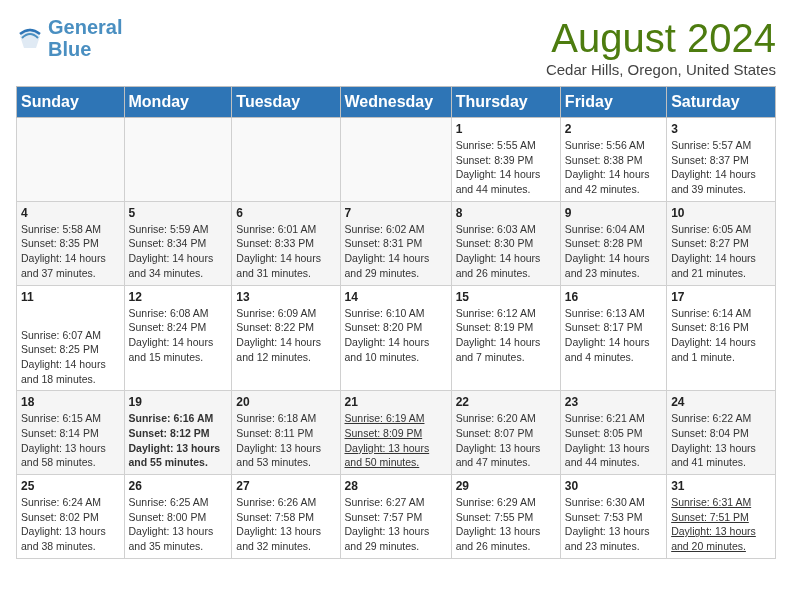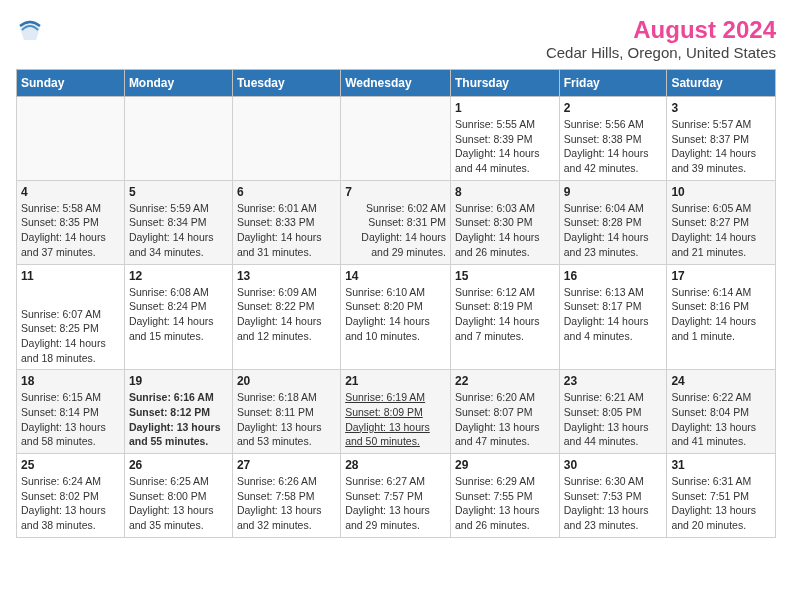--- a/index.html
+++ b/index.html
@@ -31,39 +31,39 @@
     }
     .logo-icon {
       width: 28px;
       height: 28px;
       margin-right: 4px;
     }
     .title-area {
       text-align: right;
     }
     .main-title {
-      font-size: 24px;
-      font-weight: bold;
-      color: #ec4899;
+      font-size: 40px;
+      font-weight: normal;
+      color: #4d7c0f;
     }
     .subtitle {
       font-size: 15px;
       color: #444;
     }
     table {
       width: 100%;
       border-collapse: collapse;
       font-size: 11px;
     }
     thead tr th {
       background: #2e75b6;
       color: #fff;
       padding: 6px 4px;
       text-align: left;
-      font-size: 12px;
+      font-size: 16px;
       font-weight: bold;
       border: 1px solid #c0c0c0;
     }
     tbody tr td {
       vertical-align: top;
       padding: 4px;
       border: 1px solid #d0d0d0;
       min-height: 80px;
       font-size: 10.5px;
       color: #222;
@@ -91,20 +91,26 @@
 <body>
 
 <div class="header-area">
   <div class="logo-area">
     <svg class="logo-icon" viewBox="0 0 28 28">
       <rect x="0" y="0" width="28" height="28" fill="white"></rect>
       <polygon points="14,4 24,12 20,24 8,24 4,12" fill="#2e75b6" opacity="0.15"></polygon>
       <path d="M4 10 Q14 2 24 10" stroke="#2e75b6" stroke-width="2.5" fill="none"></path>
       <path d="M6 14 Q14 6 22 14" stroke="#4a8fc1" stroke-width="2" fill="none"></path>
     </svg>
+    <div>
+      <div class="logo-text">
+        <span>General</span><br>
+        <span style="color:#4a8fc1">Blue</span>
+      </div>
+    </div>
   </div>
   <div class="title-area">
     <div class="main-title">August 2024</div>
     <div class="subtitle">Cedar Hills, Oregon, United States</div>
   </div>
 </div>
 
 <table>
   <thead>
     <tr>
@@ -156,21 +162,21 @@
 Daylight: 14 hours and 34 minutes.</div>
         </td>
         <td>
           <span class="day-number">6</span>
           <div class="day-info" style="white-space: pre-line;">Sunrise: 6:01 AM
 Sunset: 8:33 PM
 Daylight: 14 hours and 31 minutes.</div>
         </td>
         <td>
           <span class="day-number">7</span>
-          <div class="day-info" style="white-space: pre-line; text-align: right;">Sunrise: 6:02 AM
+          <div class="day-info" style="white-space: pre-line;">Sunrise: 6:02 AM
 Sunset: 8:31 PM
 Daylight: 14 hours and 29 minutes.</div>
         </td>
         <td>
           <span class="day-number">8</span>
           <div class="day-info" style="white-space: pre-line;">Sunrise: 6:03 AM
 Sunset: 8:30 PM
 Daylight: 14 hours and 26 minutes.</div>
         </td>
         <td>
@@ -306,19 +312,19 @@
 Daylight: 13 hours and 26 minutes.</div>
         </td>
         <td>
           <span class="day-number">30</span>
           <div class="day-info" style="white-space: pre-line;">Sunrise: 6:30 AM
 Sunset: 7:53 PM
 Daylight: 13 hours and 23 minutes.</div>
         </td>
         <td>
           <span class="day-number">31</span>
-          <div class="day-info" style="white-space: pre-line;">Sunrise: 6:31 AM
+          <div class="day-info" style="white-space: pre-line; text-decoration: underline;">Sunrise: 6:31 AM
 Sunset: 7:51 PM
 Daylight: 13 hours and 20 minutes.</div>
         </td>
       </tr>
     </tbody>
 </table>
 
 </body></html>

